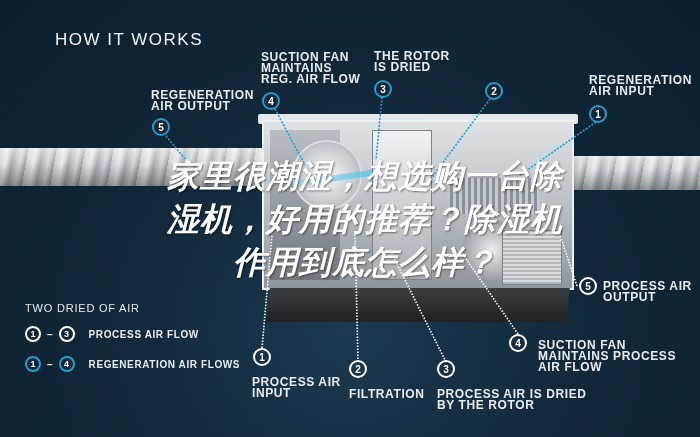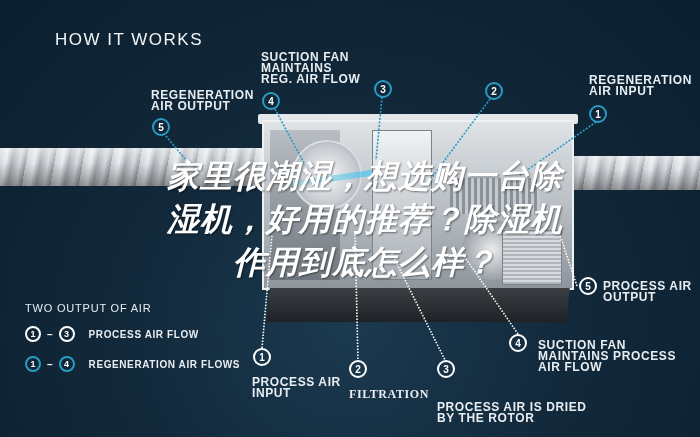--- a/index.html
+++ b/index.html
@@ -73,49 +73,51 @@
 
   <div class="lbl" style="left:151px; top:90px;">REGENERATION
 AIR OUTPUT</div>
   <div class="num" style="left:152px; top:118px;">5</div>
 
   <div class="lbl" style="left:261px; top:52px;">SUCTION FAN
 MAINTAINS
 REG. AIR FLOW</div>
   <div class="num" style="left:262px; top:92px;">4</div>
 
+  <div class="lbl" style="left:374px; top:51px;">THE ROTOR
+IS DRIED</div>
   <div class="num" style="left:374px; top:80px;">3</div>
 
   <div class="num" style="left:485px; top:82px;">2</div>
 
   <div class="lbl" style="left:589px; top:75px;">REGENERATION
 AIR INPUT</div>
   <div class="num" style="left:589px; top:105px;">1</div>
 
   <div class="num white" style="left:253px; top:348px;">1</div>
   <div class="lbl" style="left:252px; top:377px;">PROCESS AIR
 INPUT</div>
 
   <div class="num white" style="left:349px; top:360px;">2</div>
-  <div class="lbl" style="left:349px; top:389px;font-family:Liberation Serif, serif;">FILTRATION</div>
+  <div class="lbl" style="left:349px; top:389px;">FILTRATION</div>
 
   <div class="num white" style="left:437px; top:360px;">3</div>
-  <div class="lbl" style="left:437px; top:402px;">PROCESS AIR IS DRIED
+  <div class="lbl" style="left:437px; top:389px;">PROCESS AIR IS DRIED
 BY THE ROTOR</div>
 
   <div class="num white" style="left:509px; top:334px;">4</div>
   <div class="lbl" style="left:538px; top:340px;">SUCTION FAN
 MAINTAINS PROCESS
 AIR FLOW</div>
 
   <div class="num white" style="left:579px; top:277px;">5</div>
   <div class="lbl" style="left:603px; top:281px;">PROCESS AIR
 OUTPUT</div>
 
-  <div class="leg-title">TWO OUTPUT OF AIR</div>
+  <div class="leg-title">TWO DRIED OF AIR</div>
   <div class="leg-row" style="top:326px;">
     <div class="num white sm">1</div>
     <span class="leg-dash">–</span>
     <div class="num white sm">3</div>
     <span class="leg-text">PROCESS AIR FLOW</span>
   </div>
   <div class="leg-row" style="top:356px;">
     <div class="num sm">1</div>
     <span class="leg-dash">–</span>
     <div class="num sm">4</div>

